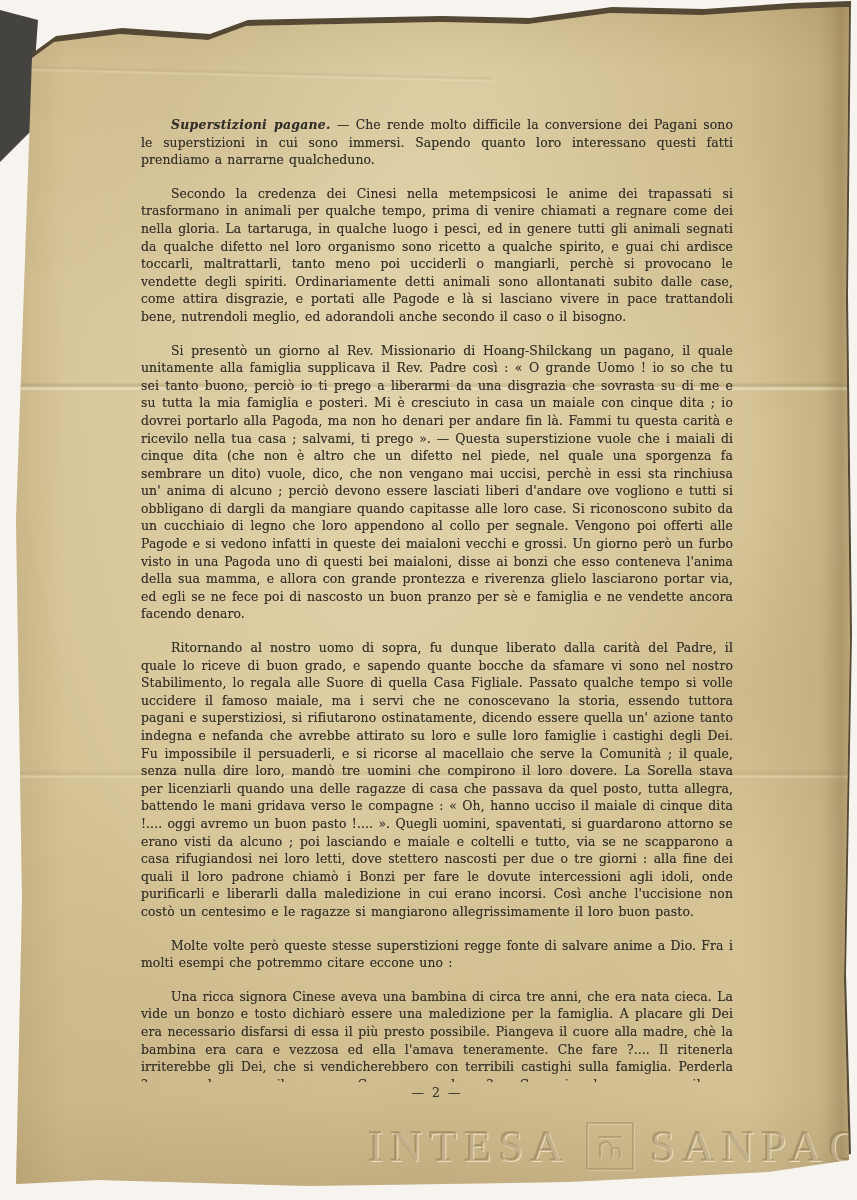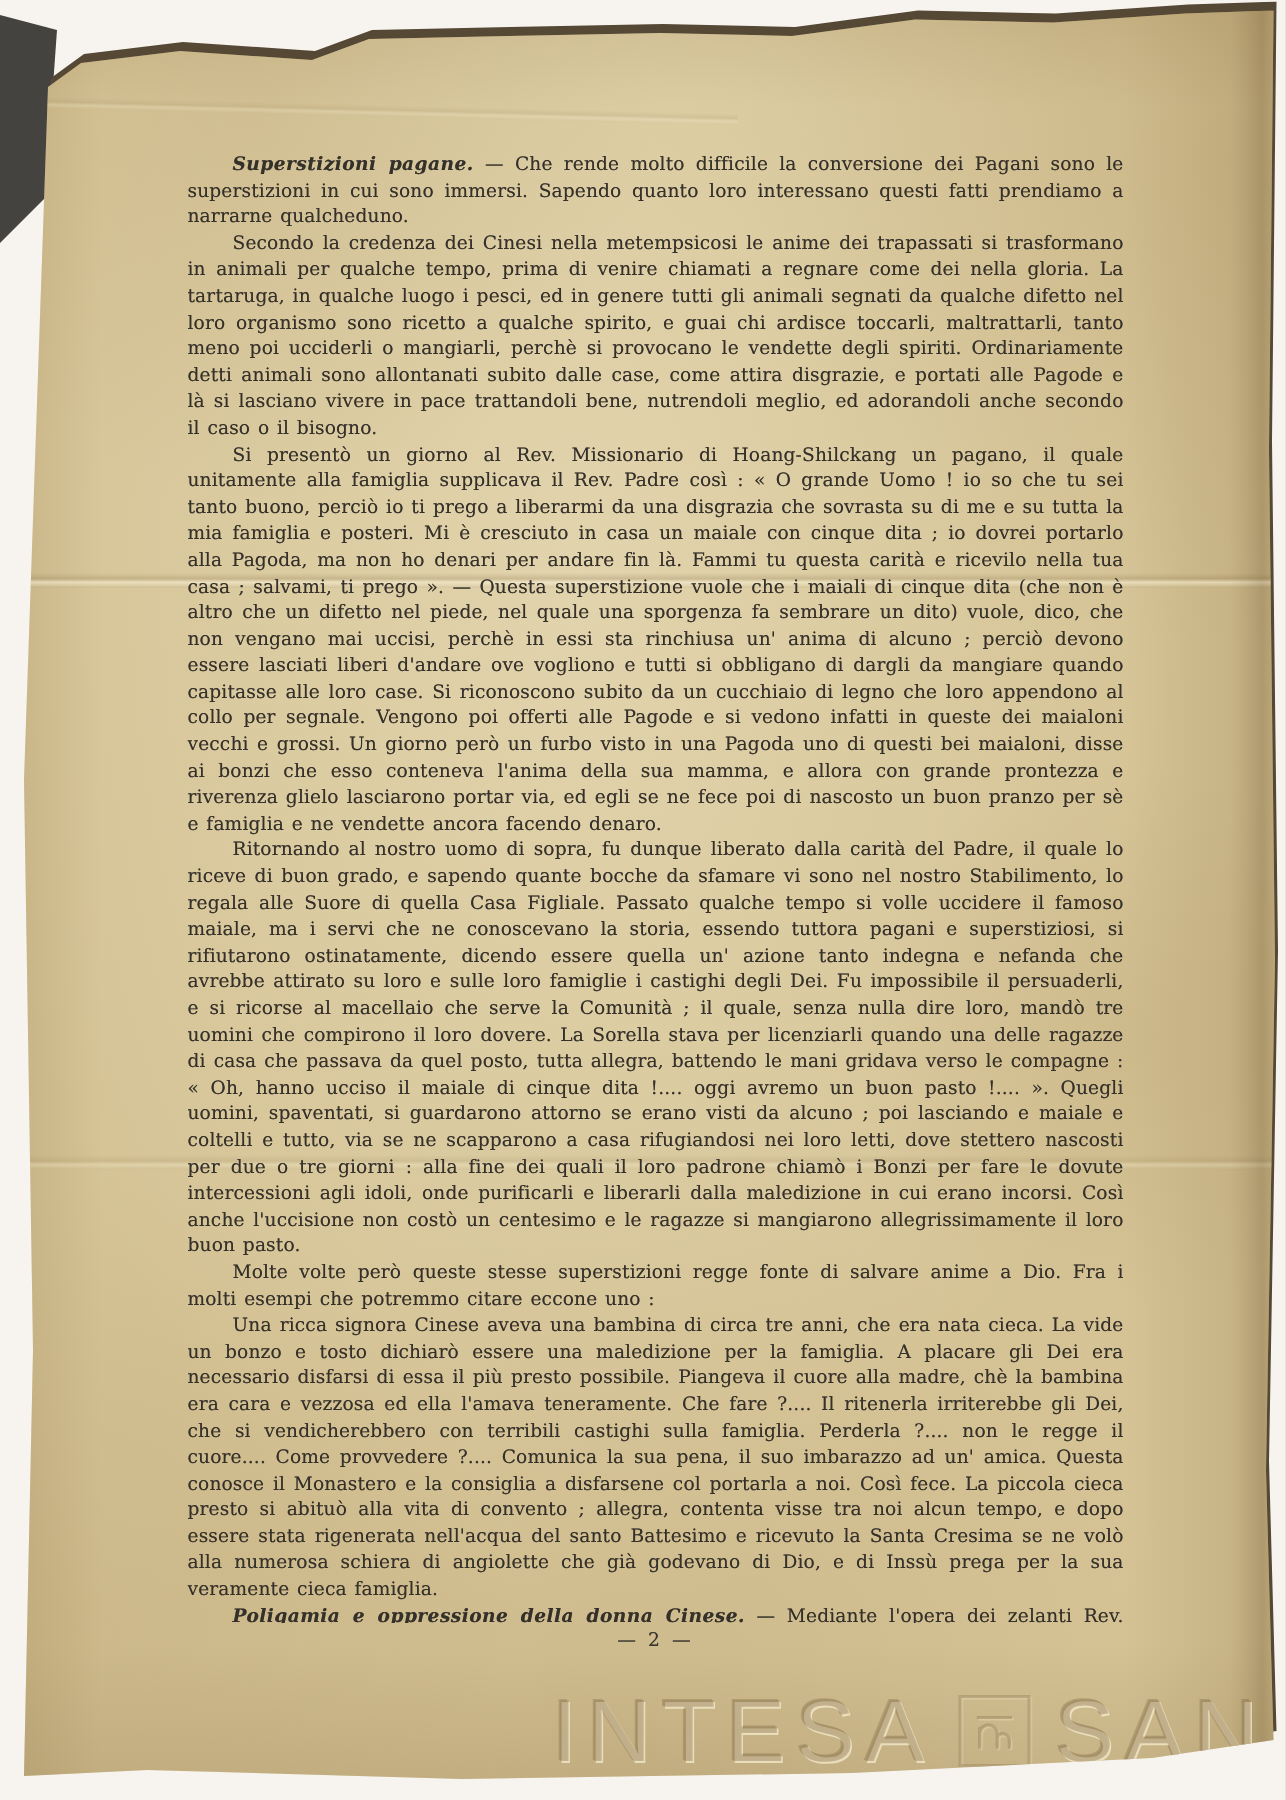--- a/index.html
+++ b/index.html
@@ -69,37 +69,37 @@
 
   .text-block{
     position:absolute;left:117px;top:100px;width:624px;height:982px;
     overflow:hidden;
     color:#34302a;
     font-size:12.4px;line-height:17.6px;
     text-align:justify;
     word-spacing:1.1px;letter-spacing:.1px;
     text-shadow:0 0 .4px rgba(60,50,40,.55);
   }
-  .para{margin:0;text-indent:30px;}
+  .para{margin:16px;text-indent:30px;}
   .lead{font-weight:700;font-style:italic;letter-spacing:.3px;}
 
   .page-number{
     position:absolute;left:117px;top:1085px;width:624px;
     text-align:center;color:#3a362f;font-size:12.5px;letter-spacing:2px;
     text-shadow:0 0 .4px rgba(60,50,40,.5);
   }
 
   .watermark{
     position:absolute;left:360px;top:1120px;
     display:flex;align-items:center;gap:16px;
     pointer-events:none;
   }
   .wm-word{
-    font-family:Liberation Sans, sans-serif;
-    font-size:59px;font-weight:400;
+    font-family:Liberation Serif, serif;
+    font-size:45px;font-weight:400;
     letter-spacing:7px;
     color:rgba(158,136,96,0.50);
     text-shadow:1px 1px 0 rgba(246,236,206,0.75), -1px -1px 0 rgba(115,92,55,0.30);
   }
   .wm-logo{
     width:48px;height:48px;box-sizing:border-box;
     border:2px solid rgba(158,136,96,0.50);
     display:flex;align-items:center;justify-content:center;
     filter:drop-shadow(1px 1px 0 rgba(246,236,206,0.6));
   }

